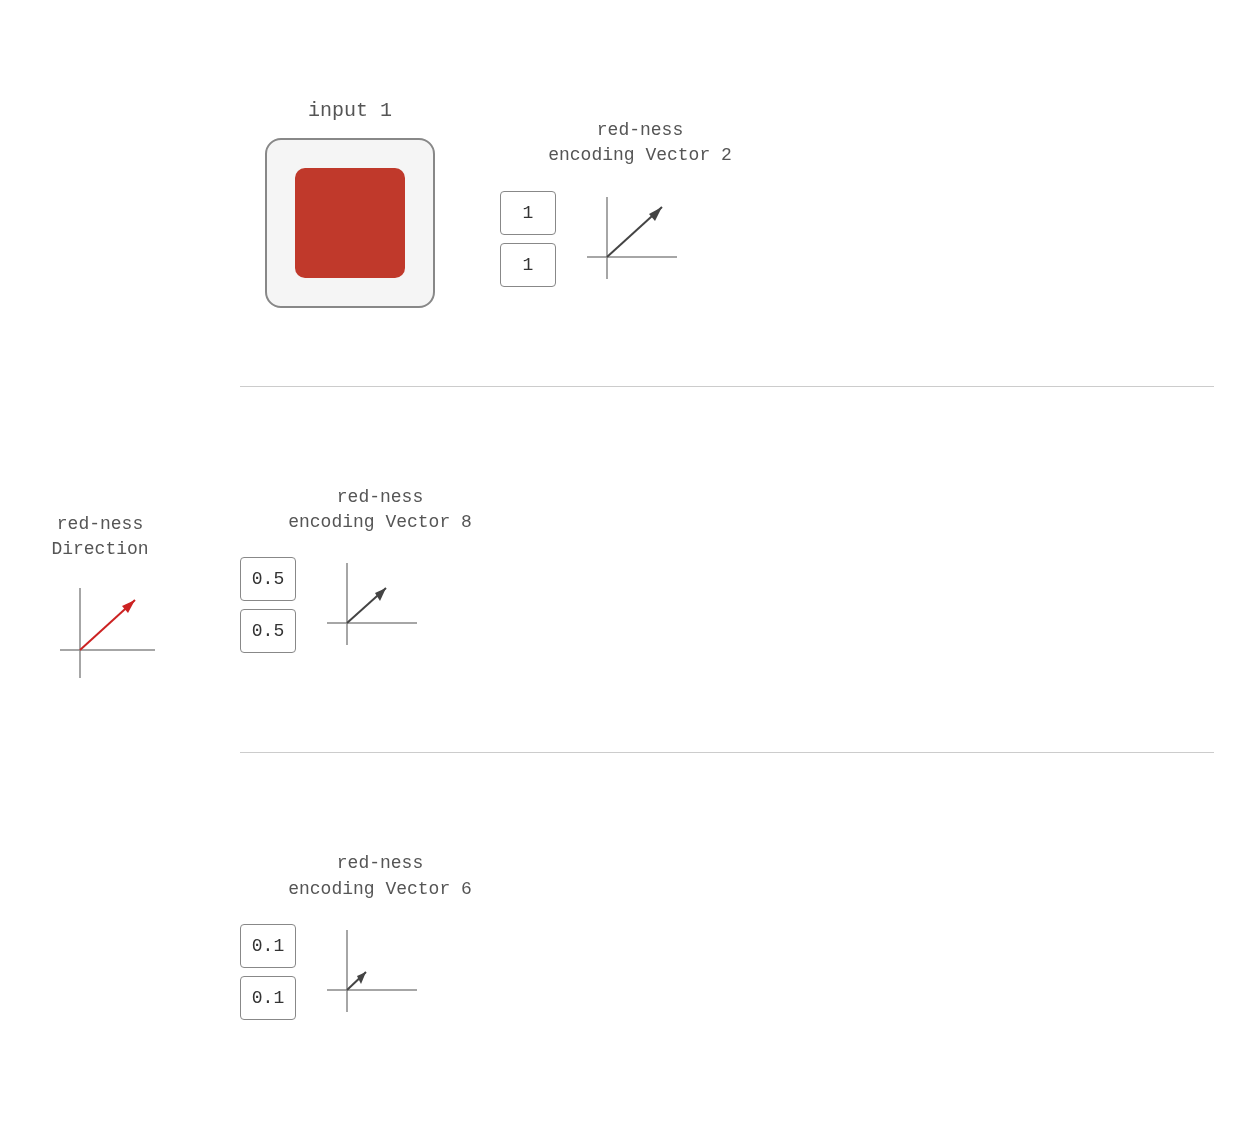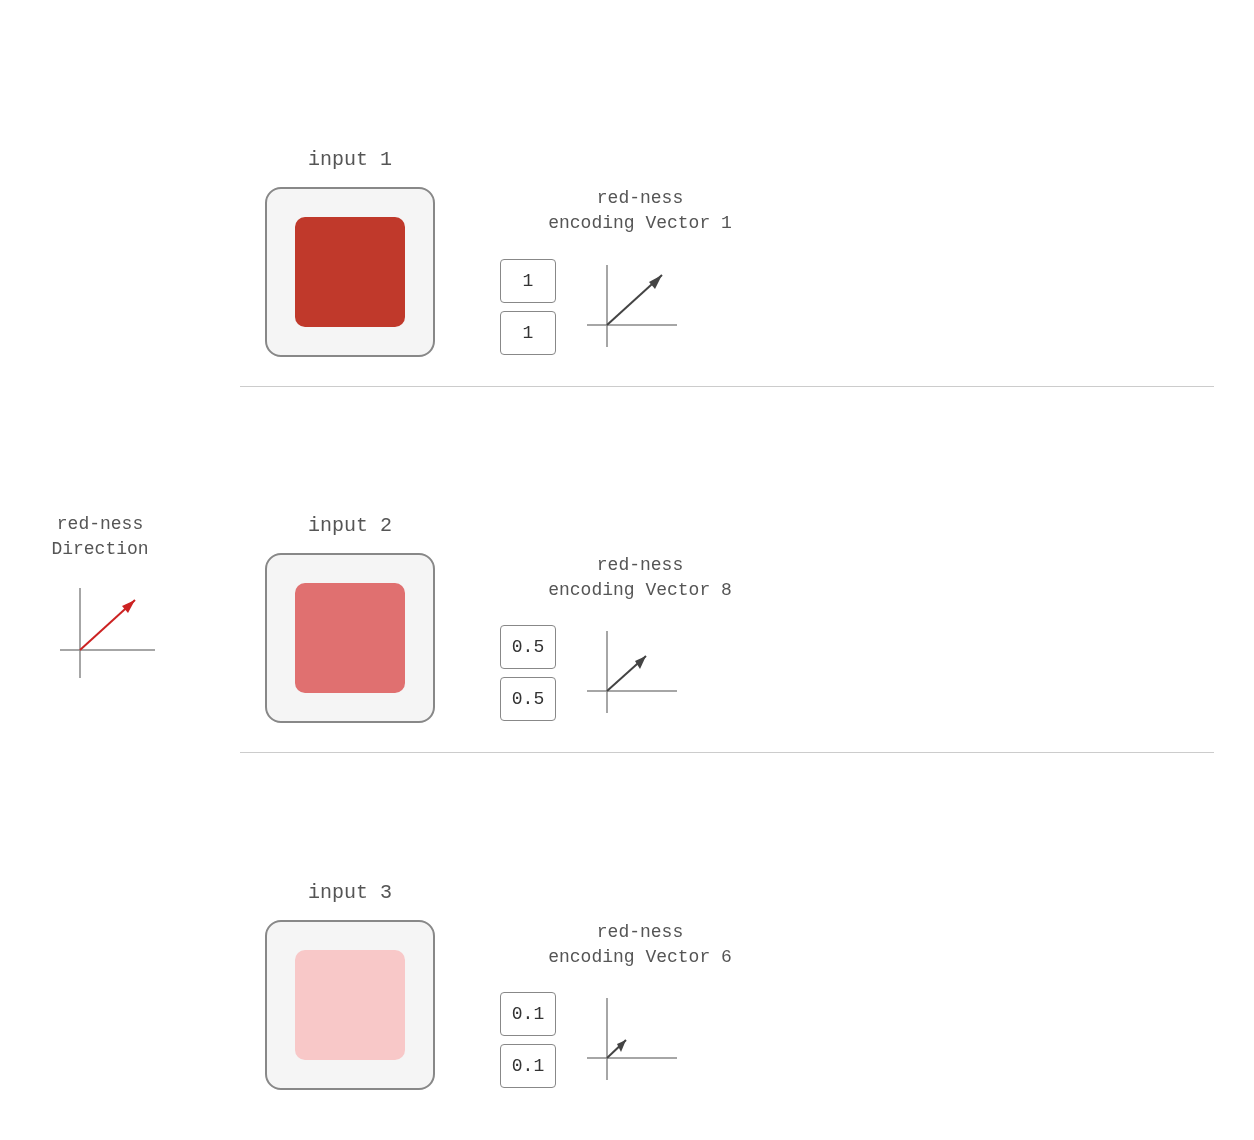--- a/index.html
+++ b/index.html
@@ -40,21 +40,21 @@
     
     .rows-panel {
       flex: 1;
       display: flex;
       flex-direction: column;
     }
 
     .row-section {
       display: flex;
       flex-direction: row;
-      align-items: flex-end;
+      align-items: center;
       padding: 30px 40px;
       flex: 1;
       position: relative;
     }
 
     .row-section:not(:last-child)::after {
       content: '';
       position: absolute;
       bottom: 0;
       left: 40px;
@@ -179,47 +179,41 @@
       <div class="input-col">
         <div class="input-label">input 1</div>
         <div class="image-box">
           <div class="inner-square" style="width:110px;height:110px;background:#c0392b;border-radius:10px;"></div>
         </div>
       </div>
 
       <div class="vector-col">
         <div class="vector-label">
           <span>red-ness</span><br>
-          <span>encoding Vector 1</span>
+          <span>encoding Vector 2</span>
         </div>
         <div class="vector-display">
           <div class="vector-values">
             <div class="vector-cell">1</div>
             <div class="vector-cell">1</div>
           </div>
           <div class="plot-area">
             <svg class="axis-plot" width="110" height="100">
               <line x1="15" y1="68" x2="105" y2="68" stroke="#888" stroke-width="1.5"></line>
               <line x1="35" y1="90" x2="35" y2="8" stroke="#888" stroke-width="1.5"></line>
 
               <line x1="35" y1="68" x2="90" y2="18" stroke="#444" stroke-width="2"></line>
               <polygon points="90,18 77,25 83,32" fill="#444"></polygon>
             </svg>
           </div>
         </div>
       </div>
     </div>
 
     <div class="row-section">
-      <div class="input-col">
-        <div class="input-label">input 2</div>
-        <div class="image-box">
-          <div class="inner-square" style="width:110px;height:110px;background:#e07070;border-radius:10px;"></div>
-        </div>
-      </div>
 
       <div class="vector-col">
         <div class="vector-label">
           <span>red-ness</span><br>
           <span>encoding Vector 8</span>
         </div>
         <div class="vector-display">
           <div class="vector-values">
             <div class="vector-cell">0.5</div>
             <div class="vector-cell">0.5</div>
@@ -231,26 +225,20 @@
 
               <line x1="35" y1="68" x2="74" y2="33" stroke="#444" stroke-width="2"></line>
               <polygon points="74,33 63,38 68,46" fill="#444"></polygon>
             </svg>
           </div>
         </div>
       </div>
     </div>
 
     <div class="row-section">
-      <div class="input-col">
-        <div class="input-label">input 3</div>
-        <div class="image-box">
-          <div class="inner-square" style="width:110px;height:110px;background:#f8c8c8;border-radius:10px;"></div>
-        </div>
-      </div>
 
       <div class="vector-col">
         <div class="vector-label">
           <span>red-ness</span><br>
           <span>encoding Vector 6</span>
         </div>
         <div class="vector-display">
           <div class="vector-values">
             <div class="vector-cell">0.1</div>
             <div class="vector-cell">0.1</div>

